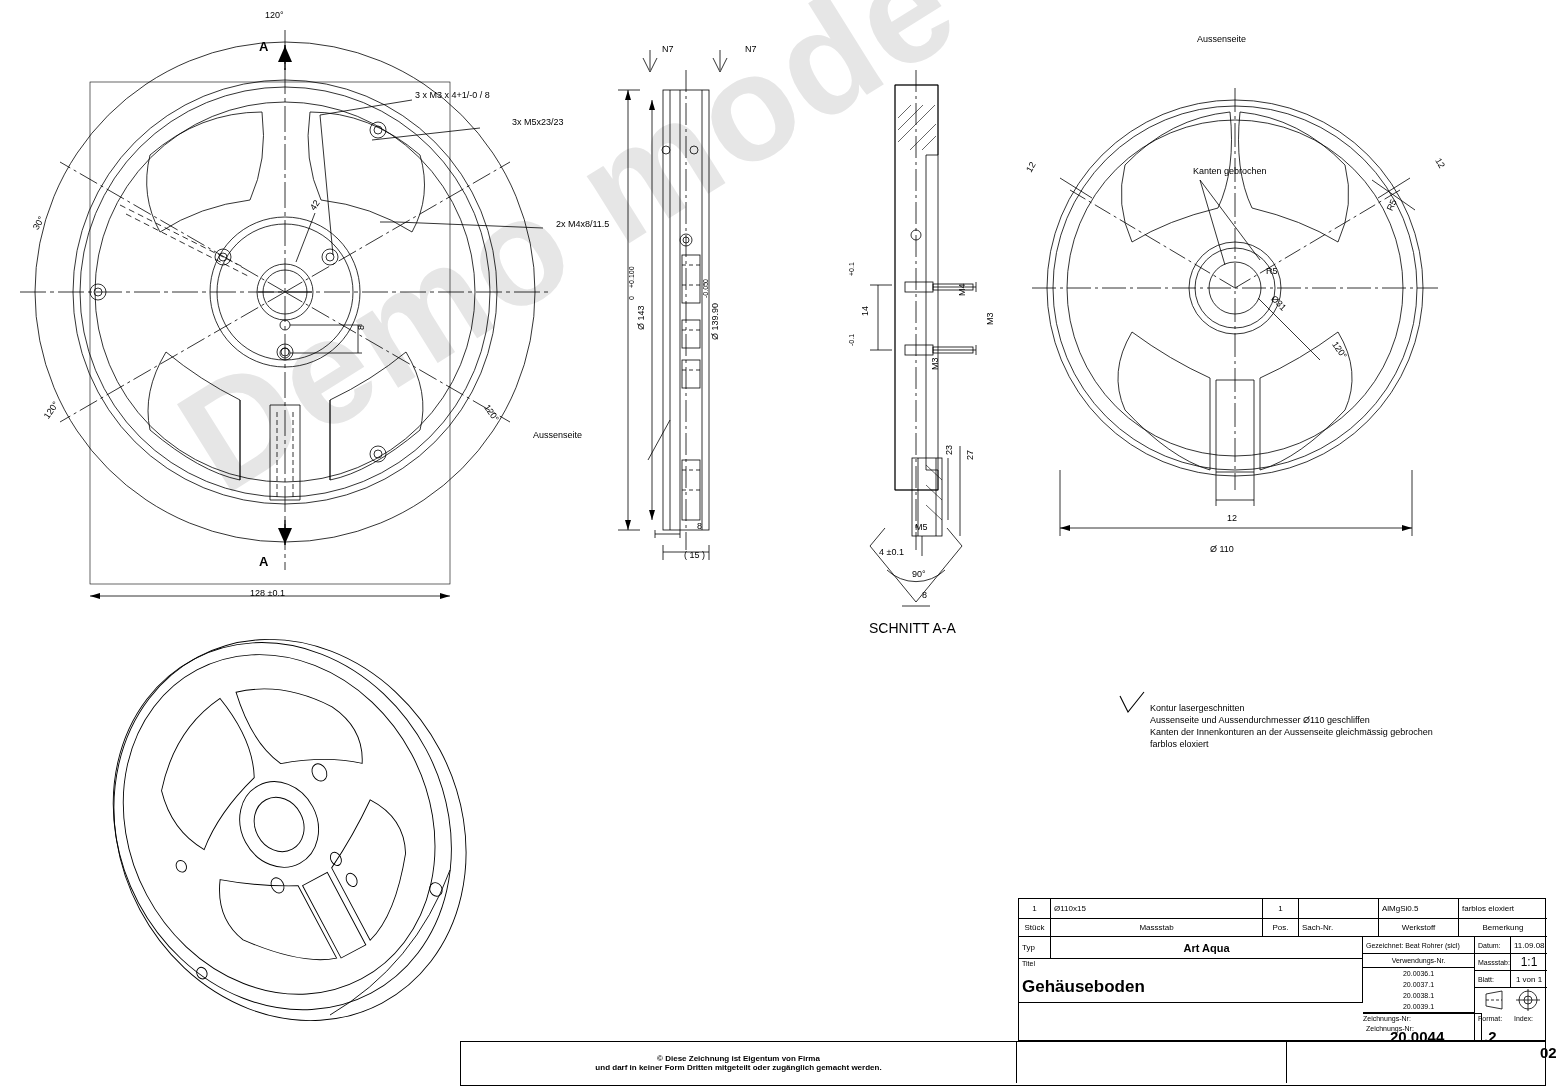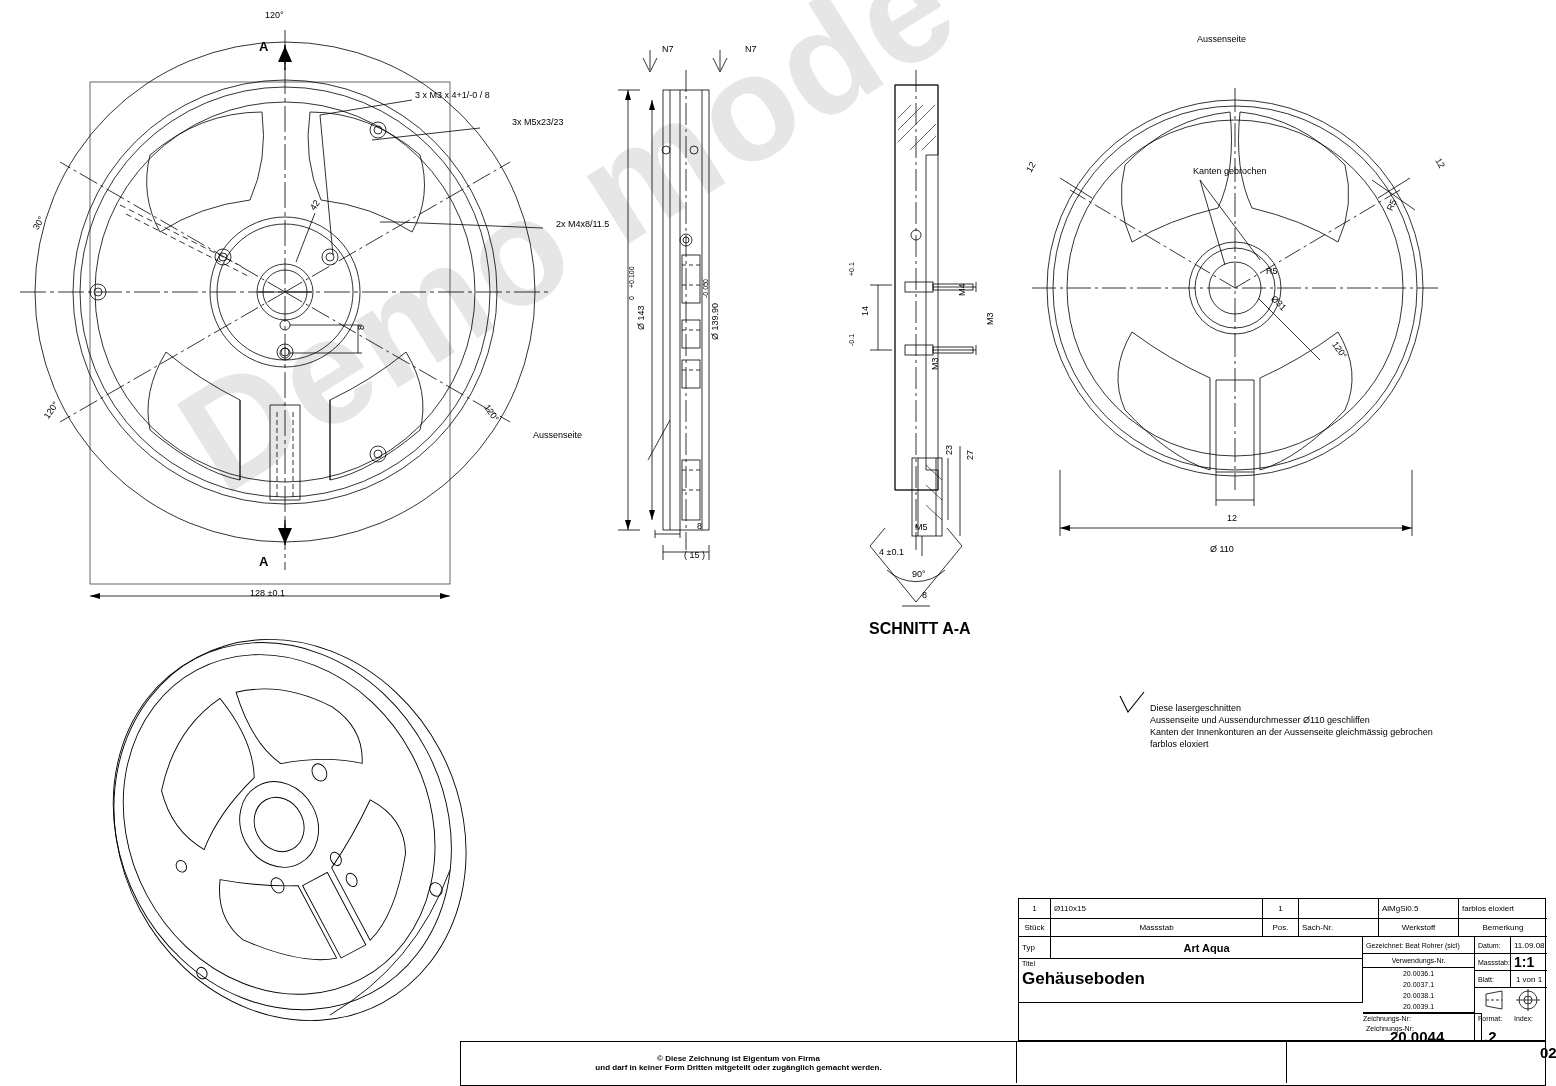--- a/index.html
+++ b/index.html
@@ -21,21 +21,21 @@
   .abs { position: absolute; }
   svg { display: block; }
   .lbl {
     position: absolute;
     font-size: 9px;
     line-height: 1.15;
     white-space: nowrap;
     color: #000;
   }
   .lbl.xs { font-size: 7px; }
-  .lbl.b12 { font-size: 16px; font-weight: bold; }
+  .lbl.b12 { font-size: 14px; font-weight: normal; }
   .lbl.b13 { font-size: 13px; font-weight: bold; }
   .lbl.b15 { font-size: 15px; font-weight: bold; }
   .watermark {
     position: absolute;
     left: 150px;
     top: 380px;
     font-size: 150px;
     font-weight: bold;
     color: #e6e6e6;
     transform: rotate(-32deg);
@@ -401,21 +401,21 @@
     </svg>
   </div>
 
   <div class="abs" style="left:1118px; top:690px;">
     <svg width="28" height="28" viewBox="0 0 28 28">
       <g class="hairline" stroke-width="1.1">
         <path d="M2 6 L10 22 L26 2" fill="none"></path>
       </g>
     </svg>
   </div>
-  <div class="lbl" style="left:1150px; top:703px;">Diese lasergeschnitten</div>
+  <div class="lbl" style="left:1150px; top:703px;">Kontur lasergeschnitten</div>
   <div class="lbl" style="left:1150px; top:715px;">Aussenseite und Aussendurchmesser Ø110 geschliffen</div>
   <div class="lbl" style="left:1150px; top:727px;">Kanten der Innenkonturen an der Aussenseite gleichmässig gebrochen</div>
   <div class="lbl" style="left:1150px; top:739px;">farblos eloxiert</div>
 
   <div id="titleblock">
 
     <div class="cell bb br" style="left:0; top:0; width:32px; height:20px; text-align:center; line-height:18px;">1</div>
     <div class="cell bb br" style="left:32px; top:0; width:212px; height:20px; line-height:18px;">Ø110x15</div>
     <div class="cell bb br" style="left:244px; top:0; width:36px; height:20px; text-align:center; line-height:18px;">1</div>
     <div class="cell bb br" style="left:280px; top:0; width:80px; height:20px; line-height:18px;"></div>
@@ -427,36 +427,36 @@
     <div class="cell bb br" style="left:244px; top:20px; width:36px; height:18px; text-align:center; line-height:16px;">Pos.</div>
     <div class="cell bb br" style="left:280px; top:20px; width:80px; height:18px; text-align:left; line-height:16px;">Sach-Nr.</div>
     <div class="cell bb br" style="left:360px; top:20px; width:80px; height:18px; text-align:center; line-height:16px;">Werkstoff</div>
     <div class="cell bb" style="left:440px; top:20px; width:88px; height:18px; text-align:center; line-height:16px;">Bemerkung</div>
 
     <div class="cell bb br" style="left:0; top:38px; width:32px; height:22px; line-height:20px;">Typ</div>
     <div class="cell bb br" style="left:32px; top:38px; width:312px; height:22px; font-size:11px; font-weight:bold; text-align:center; line-height:20px;">Art Aqua</div>
 
     <div class="cell bb br" style="left:0; top:60px; width:344px; height:44px;">
       <div style="font-size:7px;">Titel</div>
-      <div style="font-size:17px; font-weight:bold; margin-top:2px;">Gehäuseboden</div>
+      <div style="font-size:17px; font-weight:bold; margin-top:10px;">Gehäuseboden</div>
     </div>
 
 
     <div class="cell bb br" style="left:344px; top:38px; width:112px; height:17px; font-size:7px; line-height:15px;">Gezeichnet:  Beat Rohrer (sicl)</div>
     <div class="cell bb br" style="left:456px; top:38px; width:36px; height:17px; font-size:7px; line-height:15px;">Datum:</div>
     <div class="cell bb" style="left:492px; top:38px; width:36px; height:17px; font-size:8px; line-height:15px;">11.09.08</div>
 
     <div class="cell bb br" style="left:344px; top:55px; width:112px; height:14px; font-size:7px; text-align:center; line-height:12px;">Verwendungs-Nr.</div>
     <div class="cell br" style="left:344px; top:69px; width:112px; height:11px; font-size:7px; text-align:center; line-height:10px;">20.0036.1</div>
     <div class="cell br" style="left:344px; top:80px; width:112px; height:11px; font-size:7px; text-align:center; line-height:10px;">20.0037.1</div>
     <div class="cell br" style="left:344px; top:91px; width:112px; height:11px; font-size:7px; text-align:center; line-height:10px;">20.0038.1</div>
     <div class="cell bb br" style="left:344px; top:102px; width:112px; height:12px; font-size:7px; text-align:center; line-height:10px;">20.0039.1</div>
 
     <div class="cell bb br" style="left:456px; top:55px; width:36px; height:17px; font-size:7px; line-height:15px;">Massstab:</div>
-    <div class="cell bb" style="left:492px; top:55px; width:36px; height:17px; font-size:14px; text-align:left; line-height:15px;font-weight:bold;">1:1</div>
+    <div class="cell bb" style="left:492px; top:55px; width:36px; height:17px; font-size:12px; text-align:center; line-height:15px;">1:1</div>
 
     <div class="cell bb br" style="left:456px; top:72px; width:36px; height:17px; font-size:7px; line-height:15px;">Blatt:</div>
     <div class="cell bb" style="left:492px; top:72px; width:36px; height:17px; font-size:8px; text-align:center; line-height:15px;">1 von  1</div>
 
     <div class="cell" style="left:456px; top:89px; width:72px; height:25px;">
       <svg width="70" height="22" viewBox="0 0 70 22">
         <g class="hairline" stroke-width="0.8">
           <path d="M8 5 L24 2 L24 20 L8 17 Z" fill="none"></path>
           <line x1="8" y1="11" x2="24" y2="11" stroke-dasharray="3 2"></line>
           <circle cx="50" cy="11" r="9"></circle>

